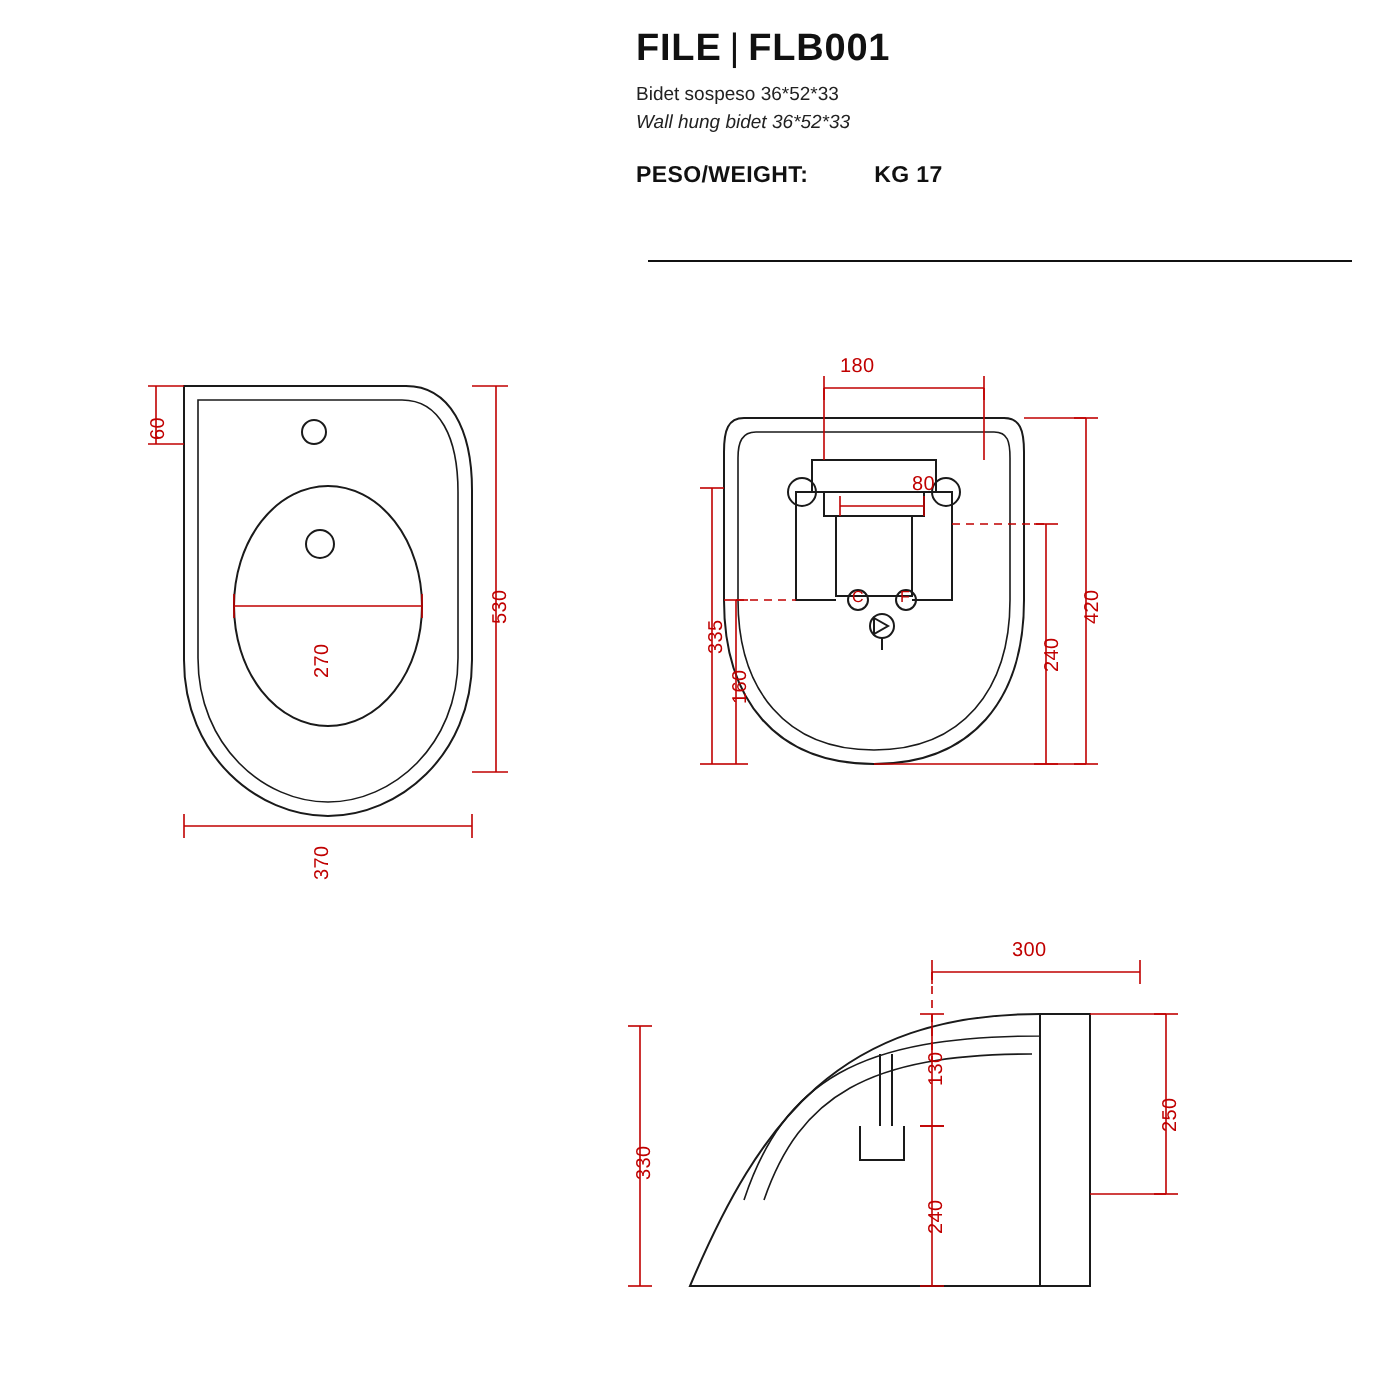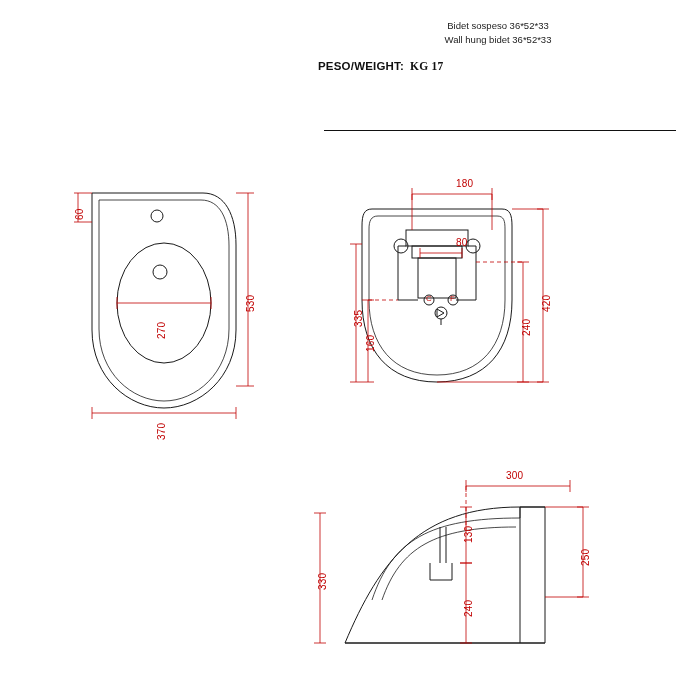--- a/index.html
+++ b/index.html
@@ -37,35 +37,34 @@
   .title-row .sep {
     display: inline-block;
     padding: 0 4px;
     font-weight: normal;
   }
   .subtitle {
     font-size: 9.5px;
     color: #222;
     margin-top: 5px;
     line-height: 1.45;
-    text-align: center;
   }
   .subtitle .it {
+    font-style: italic;
   }
   .weight-row {
     margin-top: 13px;
     font-size: 11.5px;
     font-weight: bold;
     letter-spacing: 0.2px;
     color: #111;
   }
   .weight-row .val {
     display: inline-block;
-    margin-left: 6px;
-    font-family: Liberation Serif, serif;
+    margin-left: 33px;
   }
   .rule {
     position: absolute;
     left: 324px;
     top: 130px;
     width: 352px;
     height: 1px;
     background: #111;
   }
 
@@ -93,20 +92,23 @@
   .ln-red { stroke: #c00000; stroke-width: 0.8; fill: none; }
   .ln-thin { stroke: #1a1a1a; stroke-width: 0.8; fill: none; }
   .dash { stroke-dasharray: 4 3; }
 </style>
 </head>
 <body>
 
 <div class="sheet">
 
   <div class="header">
+    <div class="title-row">
+      <span>FILE</span><span class="sep">|</span><span>FLB001</span>
+    </div>
     <div class="subtitle">
       <div>Bidet sospeso 36*52*33</div>
       <div class="it">Wall hung bidet 36*52*33</div>
     </div>
     <div class="weight-row">
       <span>PESO/WEIGHT:</span><span class="val">KG 17</span>
     </div>
   </div>
   <div class="rule"></div>
 
@@ -245,21 +247,21 @@
       <line class="ln-red" x1="545" y1="507" x2="583" y2="507"></line>
       <line class="ln-red" x1="545" y1="597" x2="583" y2="597"></line>
     </g>
   </svg>
 
   <div class="dim-txt v" style="left:74px; top:220px; transform: rotate(-90deg);">60</div>
   <div class="dim-txt v" style="left:245px; top:312px; transform: rotate(-90deg);">530</div>
   <div class="dim-txt v" style="left:156px; top:339px; transform: rotate(-90deg);">270</div>
   <div class="dim-txt v" style="left:156px; top:440px; transform: rotate(-90deg);">370</div>
 
-  <div class="dim-txt" style="left:456px; top:178px;">180</div>
+  <div class="dim-txt" style="left:420px; top:178px;">180</div>
   <div class="dim-txt" style="left:456px; top:237px;">80</div>
   <div class="dim-txt v" style="left:353px; top:327px; transform: rotate(-90deg);">335</div>
   <div class="dim-txt v" style="left:365px; top:352px; transform: rotate(-90deg);">160</div>
   <div class="dim-txt v" style="left:521px; top:336px; transform: rotate(-90deg);">240</div>
   <div class="dim-txt v" style="left:541px; top:312px; transform: rotate(-90deg);">420</div>
   <div class="dim-txt" style="left:426px; top:294px; font-size:8px;">C</div>
   <div class="dim-txt" style="left:450px; top:294px; font-size:8px;">F</div>
 
   <div class="dim-txt" style="left:506px; top:470px;">300</div>
   <div class="dim-txt v" style="left:463px; top:543px; transform: rotate(-90deg);">130</div>

